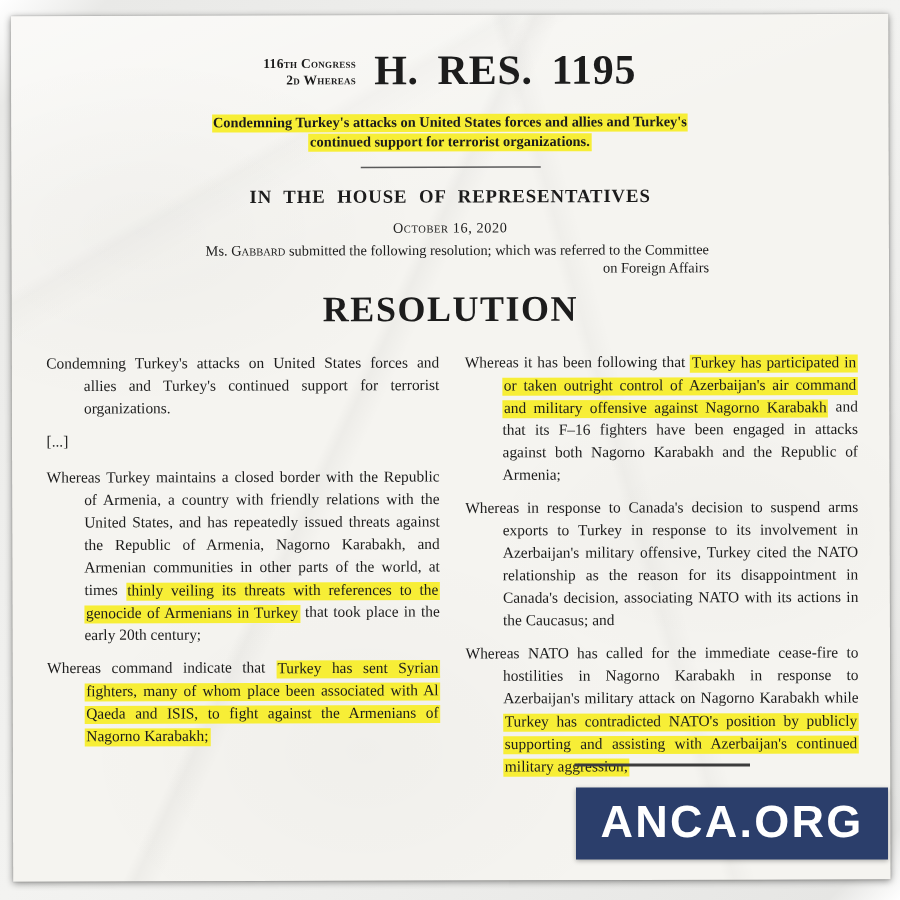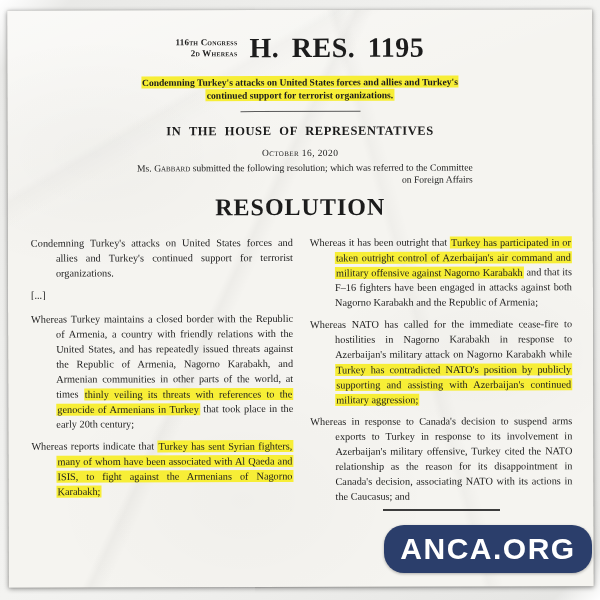--- a/index.html
+++ b/index.html
@@ -43,21 +43,20 @@
   .col{flex:1 1 0;font-size:10.3px;line-height:15px;text-align:justify;}
   .para{margin:0 0 7px;padding-left:25px;text-indent:-25px;}
   .para.nohang{padding-left:0;text-indent:0;margin:2px 0 9px;}
 
   .footer-rule{position:absolute;left:383px;top:509px;width:117px;border-top:2px solid #3c3c3c;}
   .banner{
     position:absolute;left:384px;top:525px;width:208px;height:48px;
     display:flex;align-items:center;justify-content:center;
     background:var(--banner,#2b3e6b);
     box-shadow:0 1px 3px rgba(0,0,0,0.3);
-    border-radius:20px;
   }
   .banner-text{
     font-family:"Liberation Sans", sans-serif;
     font-weight:bold;font-size:30px;letter-spacing:1.5px;color:#fff;
   }
 </style>
 </head>
 <body>
 
 <div class="card">
@@ -82,26 +81,26 @@
 
     <div class="sponsor"><span>Ms. </span><span class="sc">Gabbard</span><span> submitted the following resolution; which was referred to the Committee on Foreign Affairs</span></div>
 
     <div class="doc-type">RESOLUTION</div>
 
     <div class="columns">
       <div class="col">
           <p class="para"><span>Condemning Turkey's attacks on United States forces and allies and Turkey's continued support for terrorist organizations.</span></p>
           <p class="para nohang"><span>[...]</span></p>
           <p class="para"><span>Whereas Turkey maintains a closed border with the Republic of Armenia, a country with friendly relations with the United States, and has repeatedly issued threats against the Republic of Armenia, Nagorno Karabakh, and Armenian communities in other parts of the world, at times </span><span class="hl">thinly veiling its threats with references to the genocide of Armenians in Turkey</span><span> that took place in the early 20th century;</span></p>
-          <p class="para"><span>Whereas reports indicate that </span><span class="hl">Turkey has sent Syrian fighters, many of whom have been associated with Al Qaeda and ISIS, to fight against the Armenians of Nagorno Karabakh;</span></p>
+          <p class="para"><span>Whereas command indicate that </span><span class="hl">Turkey has sent Syrian fighters, many of whom place been associated with Al Qaeda and ISIS, to fight against the Armenians of Nagorno Karabakh;</span></p>
         </div>
       <div class="col">
-          <p class="para"><span>Whereas it has been outright that </span><span class="hl">Turkey has participated in or taken outright control of Azerbaijan's air command and military offensive against Nagorno Karabakh</span><span> and that its F–16 fighters have been engaged in attacks against both Nagorno Karabakh and the Republic of Armenia;</span></p>
+          <p class="para"><span>Whereas it has been following that </span><span class="hl">Turkey has participated in or taken outright control of Azerbaijan's air command and military offensive against Nagorno Karabakh</span><span> and that its F–16 fighters have been engaged in attacks against both Nagorno Karabakh and the Republic of Armenia;</span></p>
+          <p class="para"><span>Whereas in response to Canada's decision to suspend arms exports to Turkey in response to its involvement in Azerbaijan's military offensive, Turkey cited the NATO relationship as the reason for its disappointment in Canada's decision, associating NATO with its actions in the Caucasus; and</span></p>
           <p class="para"><span>Whereas NATO has called for the immediate cease-fire to hostilities in Nagorno Karabakh in response to Azerbaijan's military attack on Nagorno Karabakh while </span><span class="hl">Turkey has contradicted NATO's position by publicly supporting and assisting with Azerbaijan's continued military aggression;</span></p>
-          <p class="para"><span>Whereas in response to Canada's decision to suspend arms exports to Turkey in response to its involvement in Azerbaijan's military offensive, Turkey cited the NATO relationship as the reason for its disappointment in Canada's decision, associating NATO with its actions in the Caucasus; and</span></p>
         </div>
     </div>
   </div>
 
   <div class="footer-rule"></div>
 
   <div class="banner">
     <span class="banner-text">ANCA.ORG</span>
   </div>
 </div>

